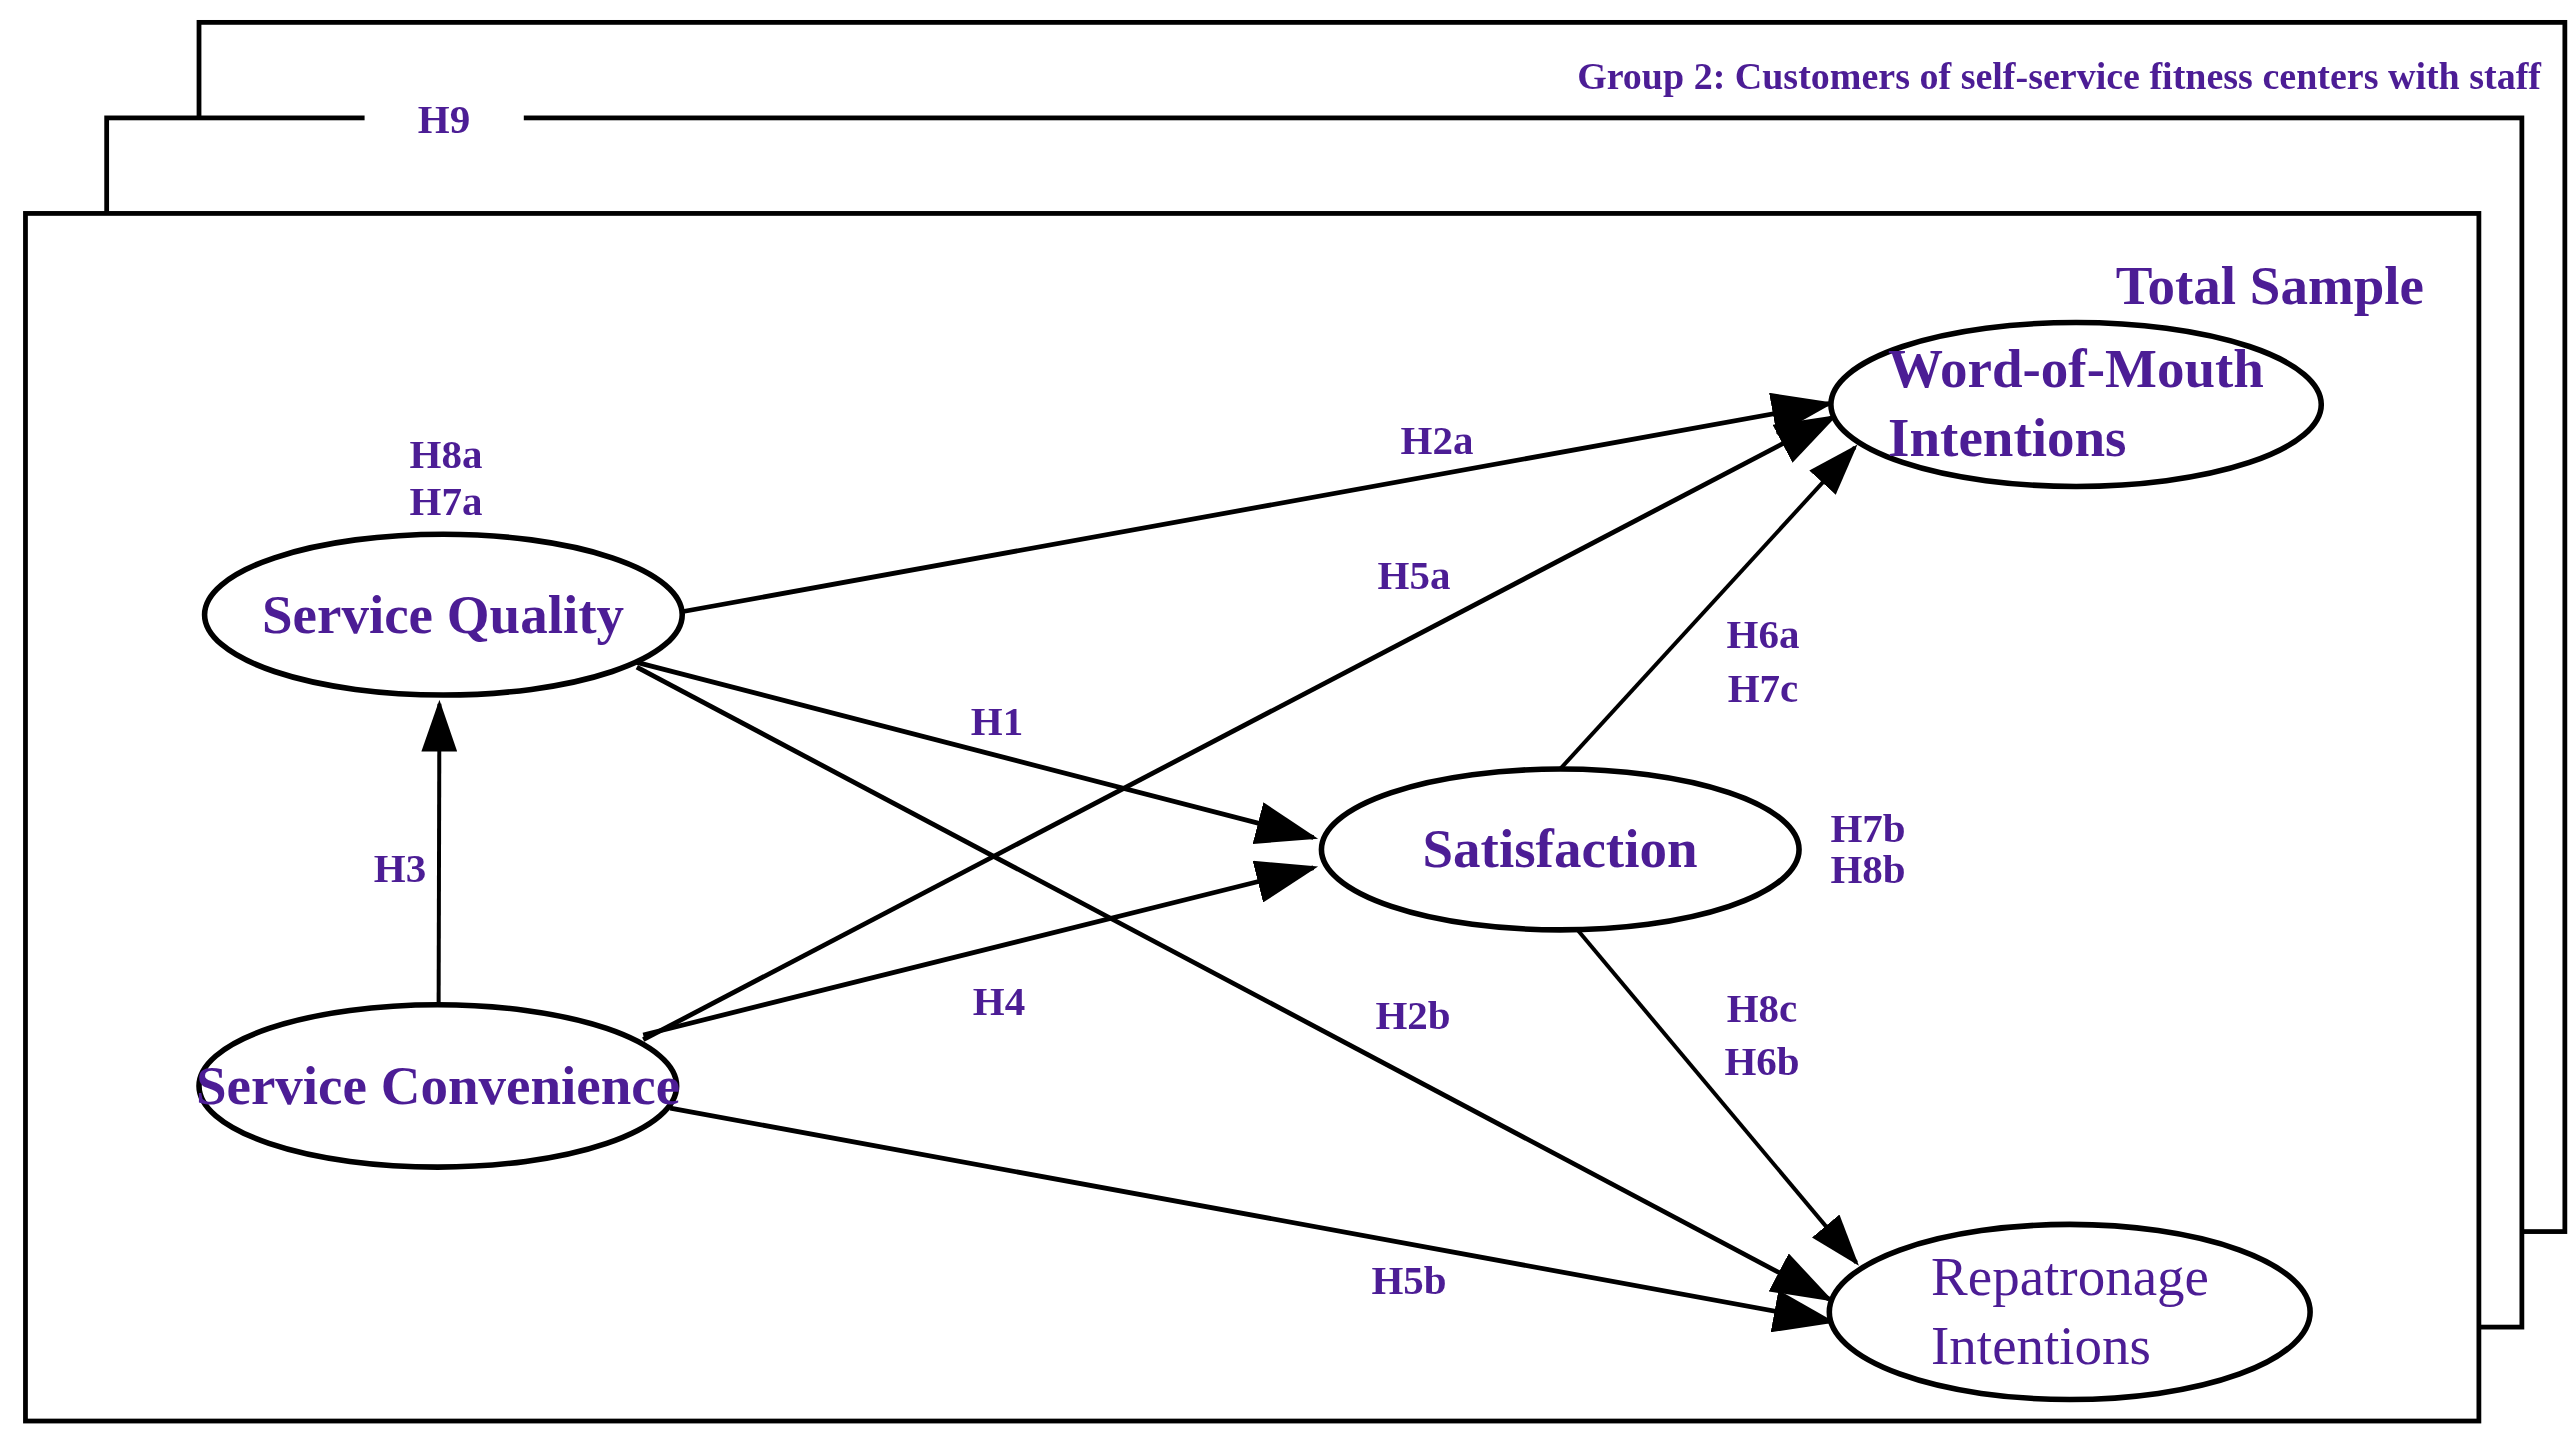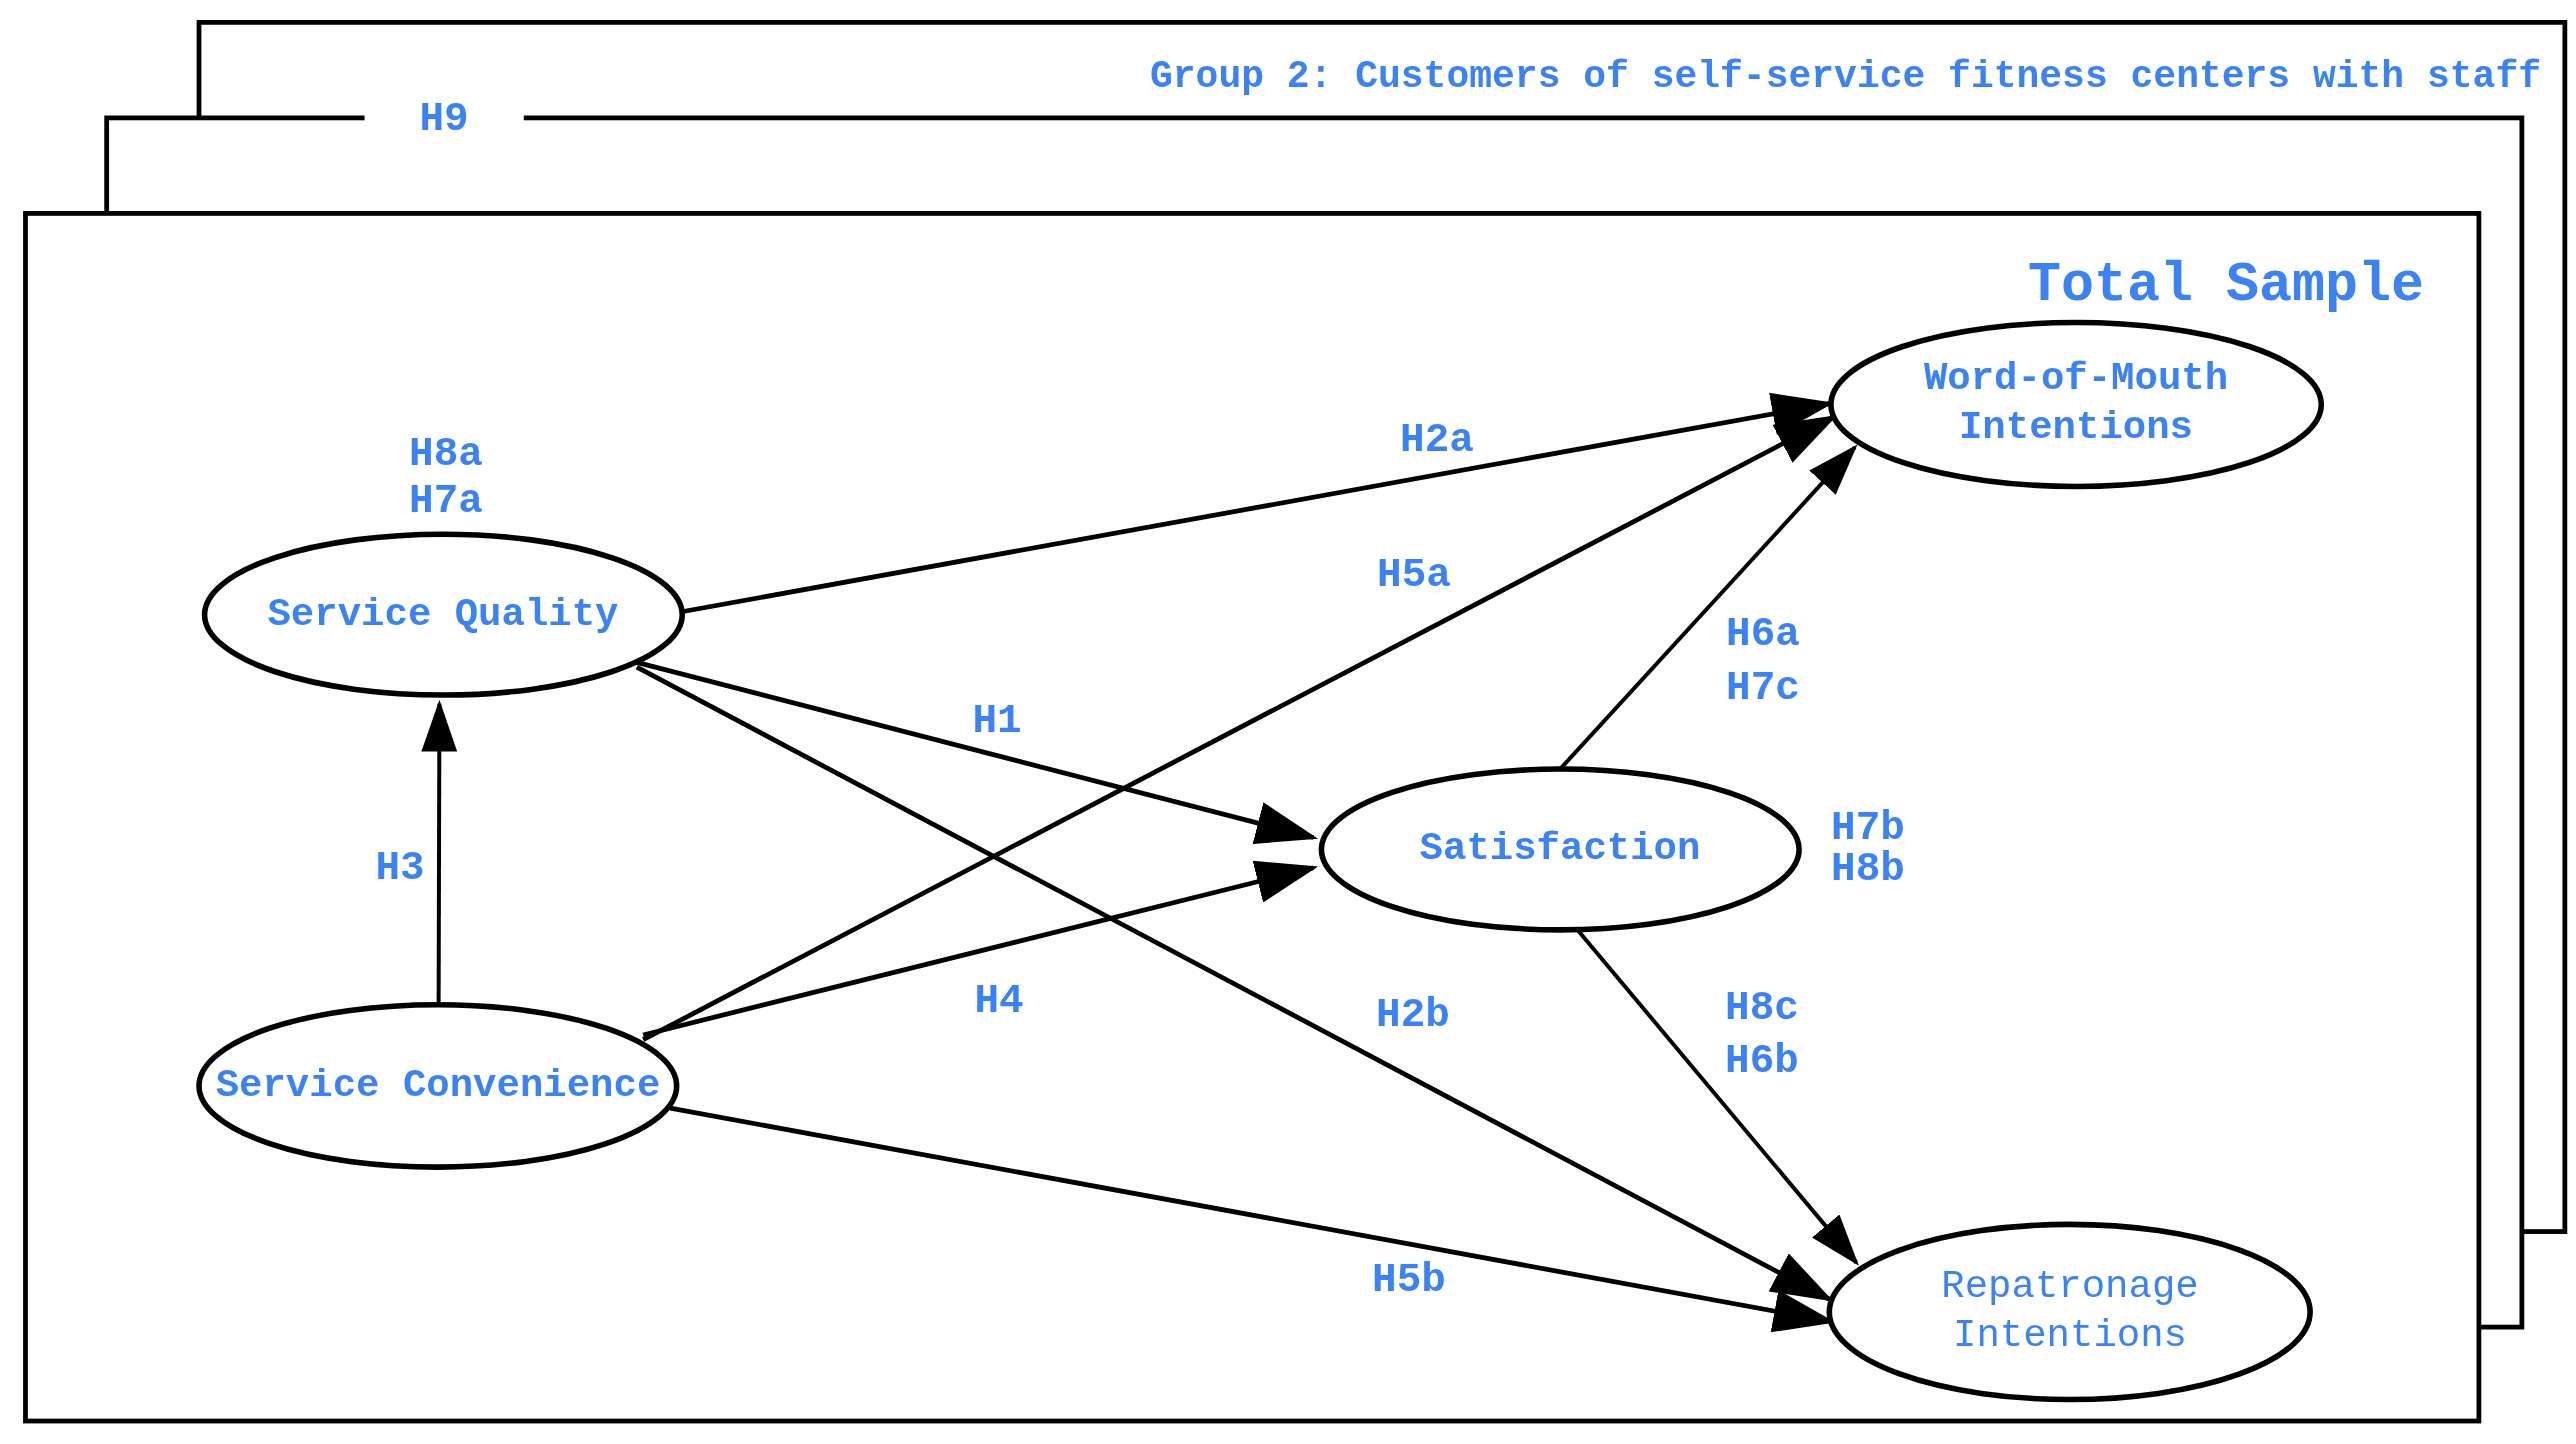--- a/index.html
+++ b/index.html
@@ -5,44 +5,43 @@
   html, body {
     margin: 0;
     padding: 0;
     background: #ffffff;
   }
   #stage {
     position: relative;
     width: 2576px;
     height: 1445px;
     background: #ffffff;
-    font-family: Liberation Mono, monospace;
-    color: #3b82f6;
+    font-family: Liberation Serif, serif;
+    color: #4c1d95;
     overflow: hidden;
   }
   #diagram-svg {
     position: absolute;
     left: 0;
     top: 0;
     width: 2576px;
     height: 1445px;
   }
   .hlabel {
     position: absolute;
     transform: translate(-50%, -50%);
     font-size: 41px;
     font-weight: bold;
     white-space: nowrap;
     line-height: 1;
   }
   .node-label {
     position: absolute;
     transform: translate(-50%, -50%);
-    text-align: center;
-    font-size: 39px;
+    font-size: 55px;
     font-weight: bold;
     line-height: 1.25;
     white-space: nowrap;
   }
   .node-label.regular {
     font-weight: normal;
   }
   .frame-label {
     position: absolute;
     font-size: 38px;

